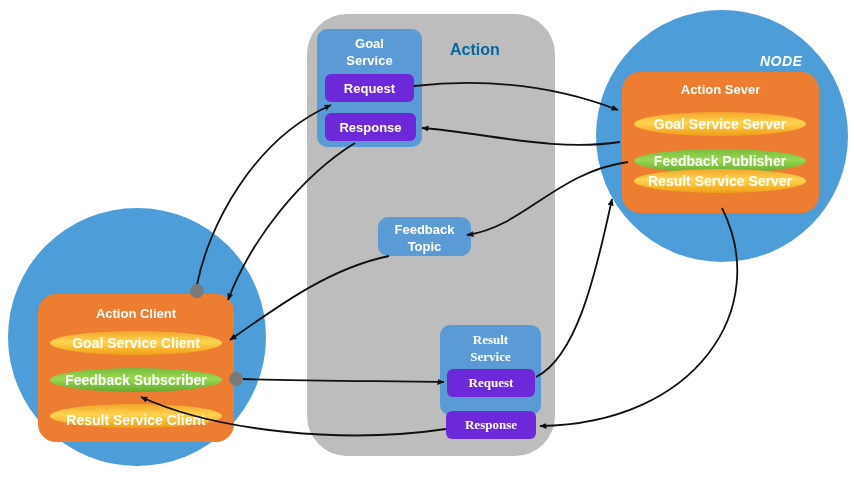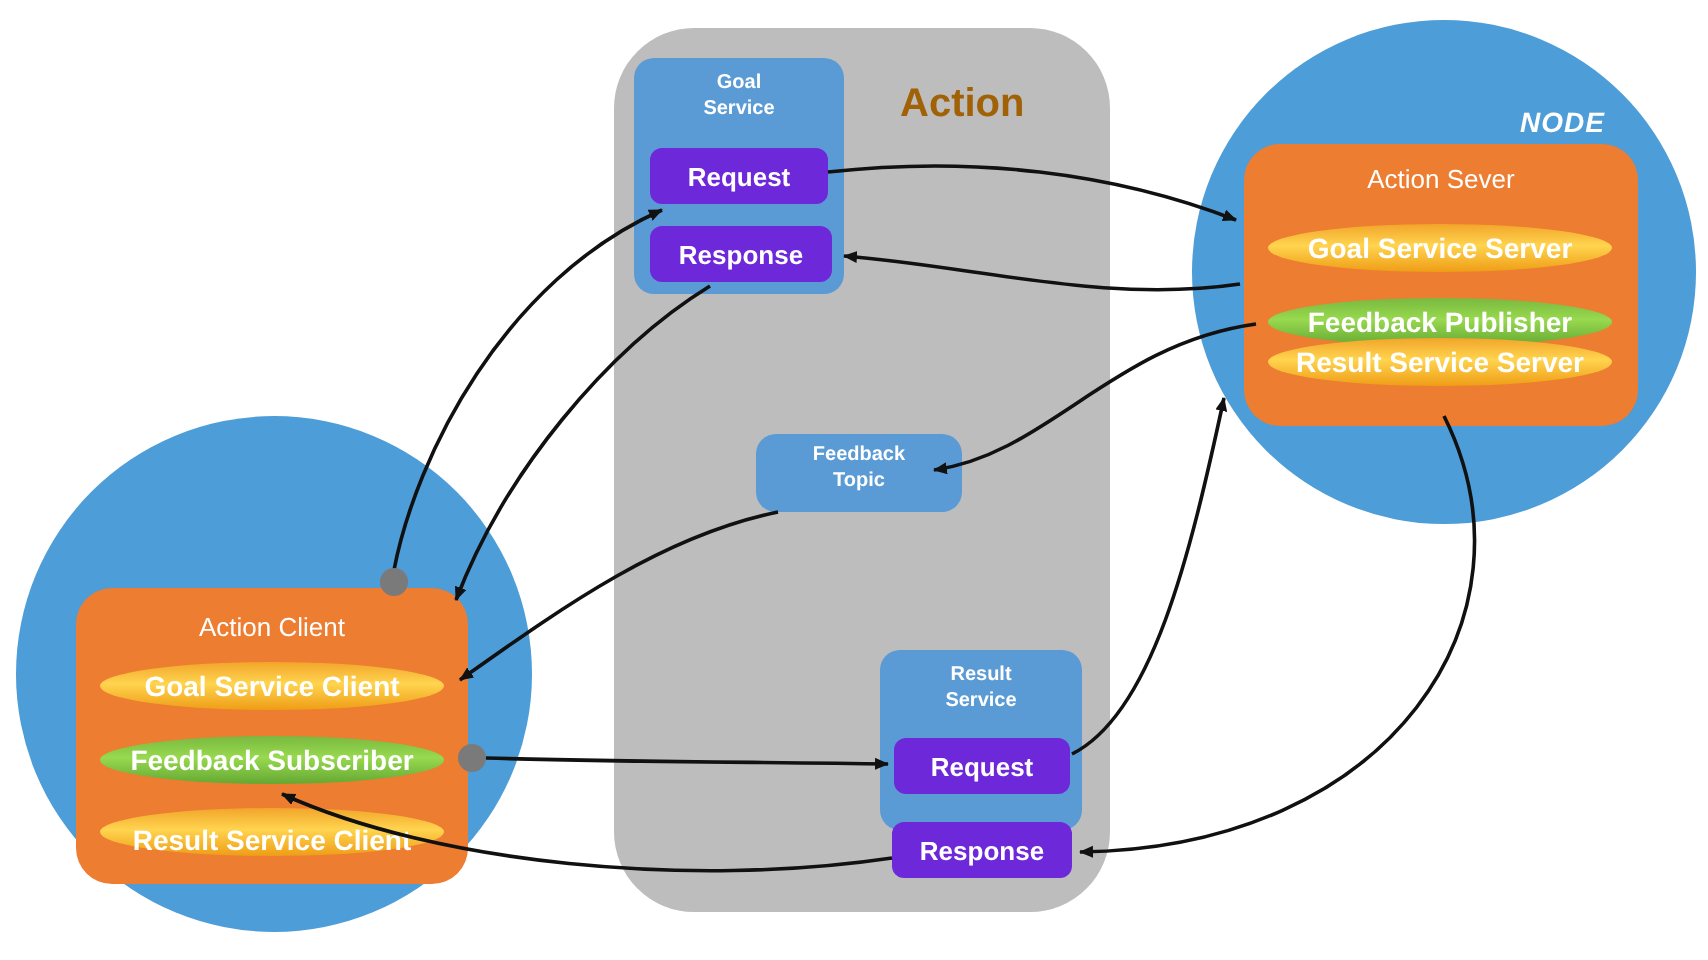--- a/index.html
+++ b/index.html
@@ -5,44 +5,44 @@
   * { box-sizing: border-box; }
   body { margin: 0; background: #ffffff; font-family: "Liberation Sans", sans-serif; }
   #canvas { position: relative; width: 854px; height: 480px; background: #ffffff; overflow: hidden; }
 
   .node-circle { position: absolute; border-radius: 50%; background: #4d9dd8; }
   #client-circle { left: 8px; top: 208px; width: 258px; height: 258px; }
   #server-circle { left: 596px; top: 10px; width: 252px; height: 252px; }
 
   .gray-area { position: absolute; left: 307px; top: 14px; width: 248px; height: 442px;
                background: #bdbdbd; border-radius: 40px; }
-  .action-title { position: absolute; left: 450px; top: 41px; font-size: 20px; font-weight: bold; color: #a16207; }
+  .action-title { position: absolute; left: 450px; top: 41px; font-size: 16px; font-weight: bold; color: #0369a1; }
 
   .node-label { position: absolute; color: #ffffff; font-weight: bold; font-size: 14px; letter-spacing: .5px; font-style: italic; }
   #server-node-label { left: 760px; top: 53px; }
   #client-node-label { left: 58px; top: 412px; }
 
   .svc-box { position: absolute; background: #5b9bd5; border-radius: 10px; color: #fff; text-align: center; }
-  .svc-title { white-space: pre-line; font-size: 10px; font-weight: bold; line-height: 1.32; padding-top: 6px; }
+  .svc-title { white-space: pre-line; font-size: 13px; font-weight: bold; line-height: 1.32; padding-top: 6px; }
   #goal-service-box   { left: 317px; top: 29px;  width: 105px; height: 118px; }
-  #result-service-box { left: 440px; top: 325px; width: 101px; height: 90px; }
-  #feedback-topic-box { left: 378px; top: 217px; width: 103px;  height: 39px; }
+  #result-service-box { left: 440px; top: 325px; width: 101px; height: 90px; font-family: Liberation Serif, serif; }
+  #feedback-topic-box { left: 378px; top: 217px; width: 93px;  height: 39px; }
   #feedback-topic-box .svc-title { padding-top: 4px; }
 
   .btn { position: absolute; background: #6d28d9; border-radius: 6px; color: #fff; font-weight: bold;
          font-size: 13px; display: flex; align-items: center; justify-content: center; }
   #goal-request    { left: 8px; top: 45px; width: 89px; height: 28px; }
   #goal-response   { left: 8px; top: 84px; width: 91px; height: 28px; }
   #result-request  { left: 7px; top: 44px; width: 88px; height: 28px; }
   #result-response { left: 6px; top: 86px; width: 90px; height: 28px; }
 
   .orange-box { position: absolute; background: #ed7d31; border-radius: 18px; }
   #server-box { left: 622px; top: 72px; width: 197px; height: 141px; }
   #client-box { left: 38px;  top: 258px; width: 196px; height: 148px; margin-top: 36px; }
-  .orange-title { text-align: center; color: #fff; font-weight: normal; font-size: 13px; padding-top: 10px; }
+  .orange-title { text-align: center; color: #fff; font-weight: bold; font-size: 13px; padding-top: 10px; }
   #client-box .orange-title { padding-top: 12px; }
 
   .pill { position: absolute; left: 12px; width: 172px; height: 24px; border-radius: 50%;
           display: flex; align-items: center; justify-content: center;
           color: #fff; font-weight: bold; font-size: 14px; }
   .pill.yellow { background: linear-gradient(180deg, #f2a52a 0%, #ffd44f 45%, #ef9d16 100%); }
   .pill.green  { background: linear-gradient(180deg, #79b93f 0%, #98d94f 45%, #64a832 100%); }
   #server-box .pill:nth-of-type(2) { top: 40px; }
   #server-box .pill:nth-of-type(3) { top: 77px; }
   #server-box .pill:nth-of-type(4) { top: 97px; }

